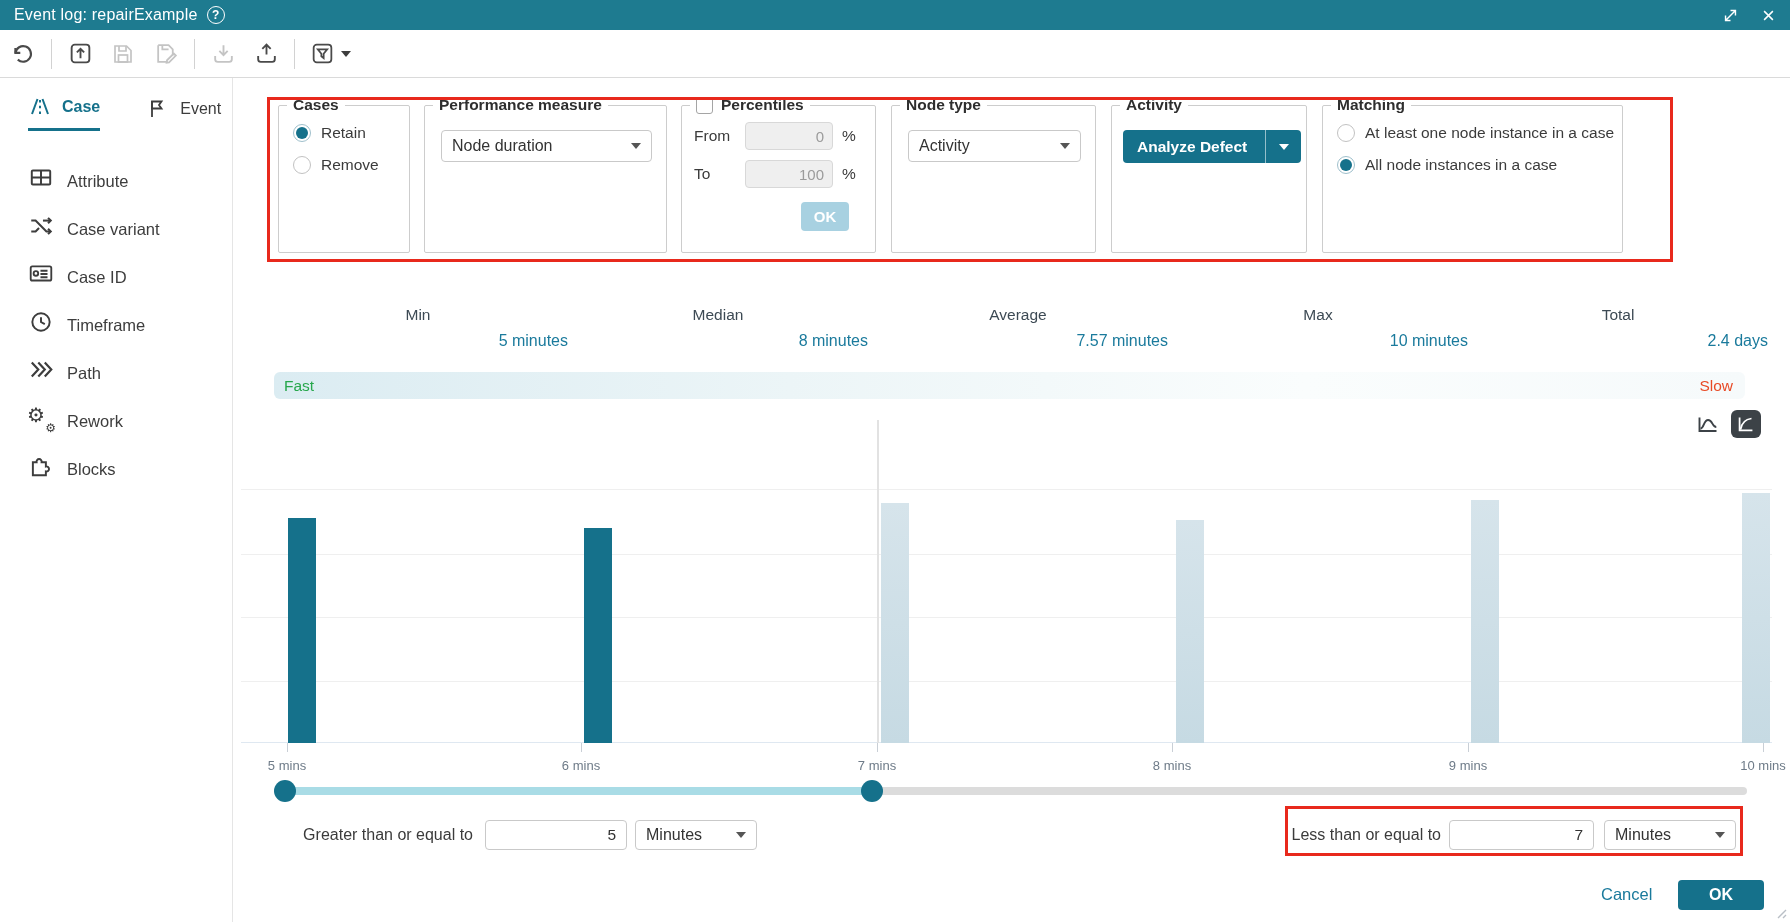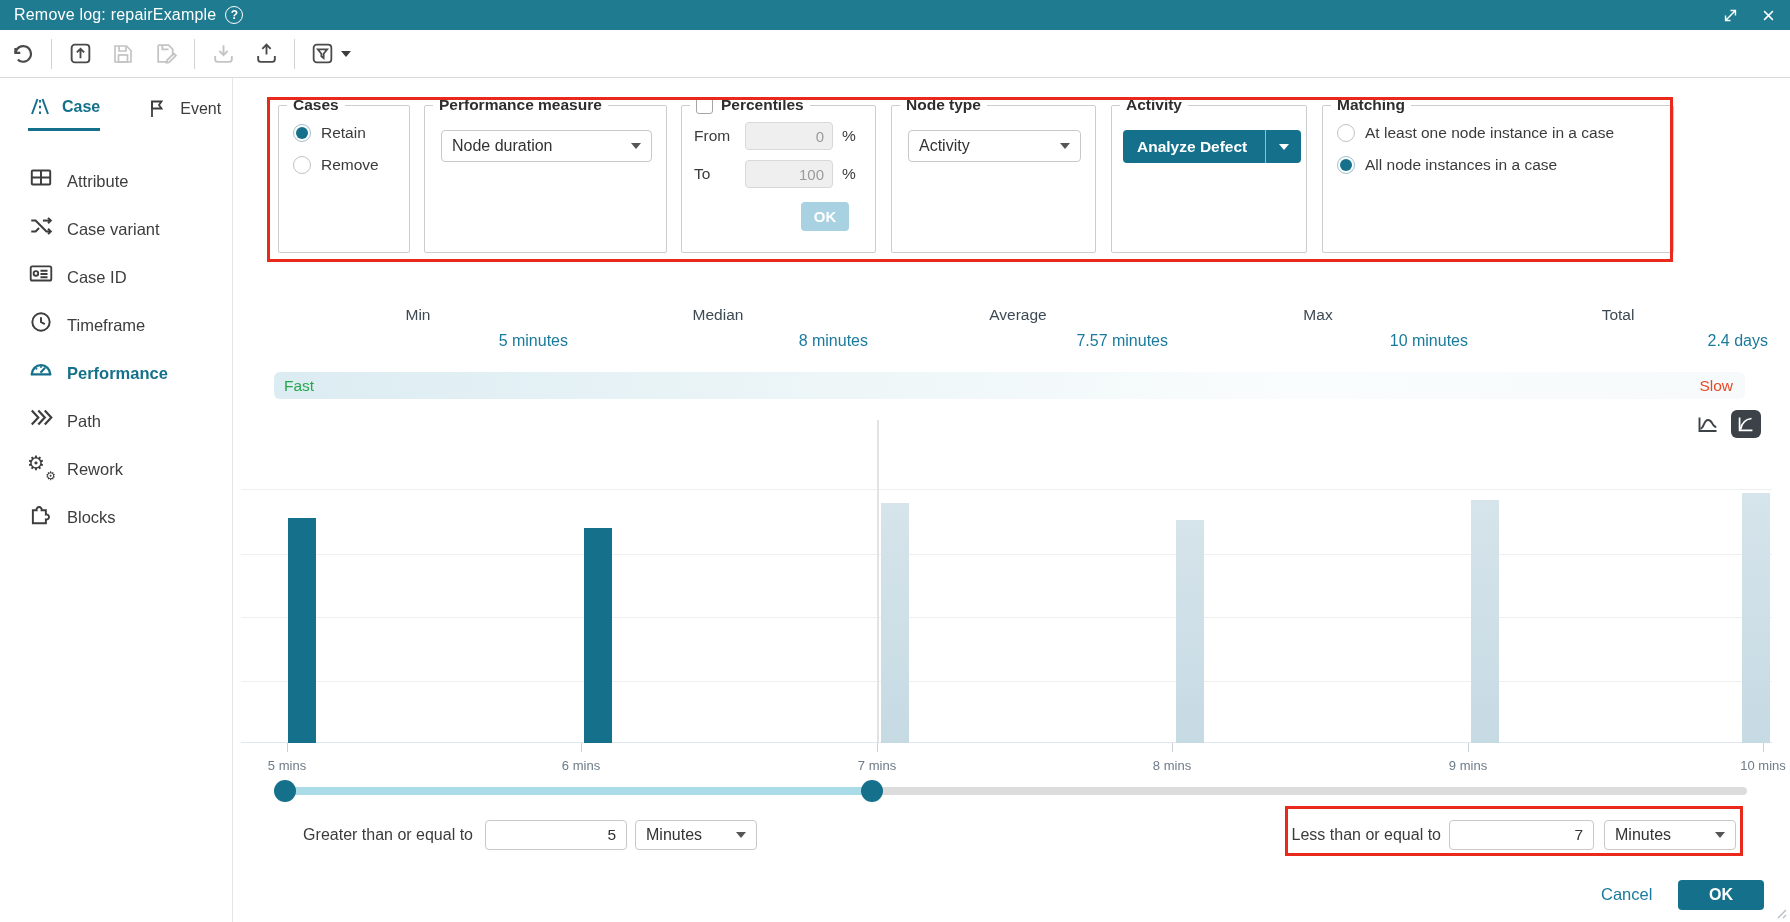--- a/index.html
+++ b/index.html
@@ -51,21 +51,21 @@
 
   
   .fs { position:absolute; top:27px; height:148px; border:1px solid #cdcdcd; border-radius:2px; background:#fff; }
   .fs .legend { position:absolute; top:-10px; left:8px; background:#fff; padding:0 6px;
                 font-size:15.5px; font-weight:bold; color:#2e2e2e; display:flex; align-items:center; gap:8px; }
   #fs-cases { left:45px; width:132px; }
   #fs-pm { left:191px; width:243px; }
   #fs-pct { left:448px; width:195px; }
   #fs-nt { left:658px; width:205px; }
   #fs-act { left:878px; width:196px; }
-  #fs-match { left:1089px; width:352px; }
+  #fs-match { left:1089px; width:301px; }
 
   .opt-row { display:flex; align-items:center; gap:10px; cursor:pointer; font-size:15.5px; color:#3b3b3b; }
   .radio { width:18px; height:18px; border:1.5px solid #c2c2c2; border-radius:50%; position:relative; background:#fff; flex:none; }
   .radio.on { border-color:#9fc0cc; }
   .radio.on::after { content:''; position:absolute; inset:2px; border-radius:50%; background:#15718b; }
   #fs-cases .opt-row { margin:0 0 14px 14px; }
   #fs-cases .opt-wrap { padding-top:18px; }
   #fs-match .opt-row { margin:0 0 14px 14px; }
   #fs-match .opt-wrap { padding-top:18px; }
 
@@ -144,21 +144,21 @@
   .btn-ok { position:absolute; left:1445px; top:802px; width:86px; height:30px; border:none; border-radius:4px;
             background:#15718b; color:#fff; font-size:16px; font-weight:bold; font-family:inherit; cursor:pointer; }
   .grip { position:absolute; right:3px; bottom:3px; }
 </style>
 </head>
 <body>
 
 <div class="app">
 
   <header class="titlebar">
-    <span class="title">Remove log: repairExample</span>
+    <span class="title">Event log: repairExample</span>
     <span class="help-badge">?</span>
     <span class="win-btns">
       <span>
         <svg width="17" height="17" viewBox="0 0 24 24" fill="none" stroke="#fff" stroke-width="2">
             <path d="M5 19 19 5 M12 5h7v7 M12 19H5v-7"></path>
           </svg>
       </span>
       <span>
         <svg width="15" height="15" viewBox="0 0 24 24" fill="none" stroke="#fff" stroke-width="2.4">
             <path d="M5 5l14 14M19 5L5 19"></path>
@@ -263,30 +263,20 @@
               <path d="M11.5 9h6.5 M11.5 12h6.5 M11.5 15h6.5"></path>
             </svg>
           <span>Case ID</span>
         </div>
         <div class="side-item">
           <svg width="26" height="26" viewBox="0 0 24 24" fill="none" stroke="#3d3d3d" stroke-width="1.8">
               <circle cx="12" cy="12" r="8"></circle>
               <path d="M12 7.5V12l3.5 2"></path>
             </svg>
           <span>Timeframe</span>
-        </div>
-        <div class="side-item on">
-          <svg width="26" height="26" viewBox="0 0 24 24" fill="none" stroke="#15718b" stroke-width="2.1">
-              <path d="M3.5 16a8.5 8.5 0 0 1 17 0" stroke-linecap="round"></path>
-              <path d="M3.5 16h17" stroke-linecap="round"></path>
-              <path d="M11.5 14.5l4.3-4.6" stroke-width="1.9"></path>
-              <circle cx="7.8" cy="10.8" r="0.9" fill="#15718b" stroke="none"></circle>
-              <circle cx="12" cy="9.3" r="0.9" fill="#15718b" stroke="none"></circle>
-            </svg>
-          <span>Performance</span>
         </div>
         <div class="side-item">
           <svg width="26" height="26" viewBox="0 0 24 24" fill="none" stroke="#3d3d3d" stroke-width="2">
               <path d="M3.5 5l6 6.5-6 6.5 M9.5 5l6 6.5-6 6.5 M15.5 5l6 6.5-6 6.5"></path>
             </svg>
           <span>Path</span>
         </div>
         <div class="side-item">
           <span class="gear-wrap">
               <span class="gear-big">⚙</span>

